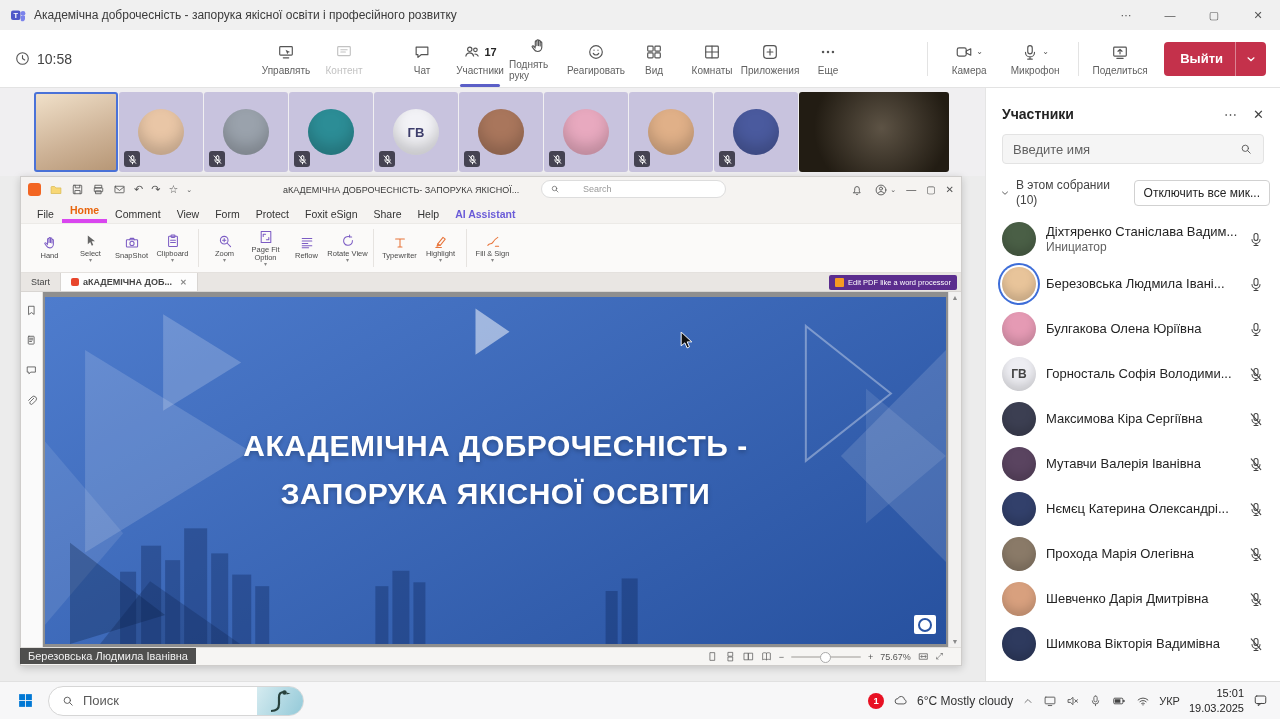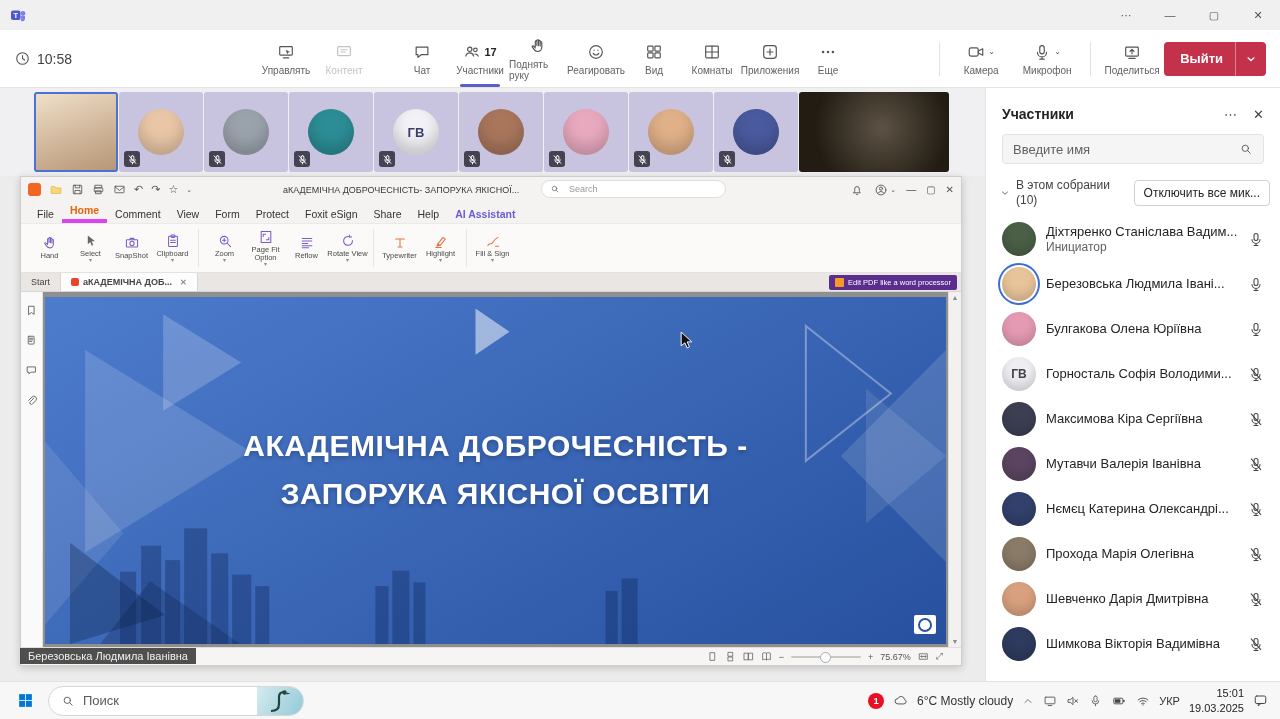--- a/index.html
+++ b/index.html
@@ -16,40 +16,40 @@
 .tspacer{flex:0 0 185px}
 .tbtn{width:58px;height:58px;display:flex;flex-direction:column;align-items:center;justify-content:center;gap:3px;font-size:10px;color:#616161;position:relative;cursor:pointer;flex:0 0 auto}
 .tbtn .irow{display:flex;align-items:center;gap:3px;height:20px}
 .badge10{font-size:11px;font-weight:bold;color:#242424}
 .tbtn.active::after{content:"";position:absolute;left:9px;right:9px;bottom:1px;height:3px;border-radius:2px;background:var(--accent)}
 .tbtn.disabled{color:#c2c2c2}
 .tbtn.disabled .ic{stroke:#c2c2c2}
 .gapR{margin-right:20px}
 .vdiv{width:1px;height:34px;background:#e3e3e3;margin:0 9px;flex:0 0 auto}
 .pushR{margin-left:auto}
-.leave{height:34px;background:var(--leave);border-radius:4px;display:flex;align-items:center;color:#fff;font-size:13px;padding-left:16px;cursor:pointer;flex:0 0 auto}
+.leave{margin-left:12px;height:34px;background:var(--leave);border-radius:4px;display:flex;align-items:center;color:#fff;font-size:13px;padding-left:16px;cursor:pointer;flex:0 0 auto}
 .leave .lbl{padding-right:12px;font-weight:bold}
 .leave .ldiv{width:1px;align-self:stretch;background:rgba(255,255,255,.4)}
 .leave .chev{padding:0 9px;display:flex}
 
 .mainbg{position:absolute;top:88px;left:0;width:985px;height:593px;background:#ececec}
 .strip{position:absolute;top:88px;left:0;width:985px;height:88px;background:#f0eff1;display:flex;align-items:center;padding-left:34px}
 .tile{width:84px;height:80px;background:var(--tile);border-radius:3px;margin-right:1px;position:relative;display:flex;align-items:center;justify-content:center;flex:0 0 auto;cursor:pointer}
 .t-avatar{width:46px;height:46px;border-radius:50%;display:flex;align-items:center;justify-content:center;font-size:13px;font-weight:bold;color:#3d3d6b;box-shadow:inset 0 -9px 14px rgba(0,0,0,.18)}
 .tile.video{background:linear-gradient(160deg,#f0e0c9,#cdb296 60%,#b79776);border:2px solid #4a72d8}
 .tile.large{width:150px;background:radial-gradient(circle at 55% 45%,#5d5345,#221c13 72%)}
 .t-mic{position:absolute;left:5px;bottom:5px;width:16px;height:16px;border-radius:3px;background:rgba(32,31,42,.78);display:none;align-items:center;justify-content:center}
 .t-mic.muted{display:flex}
 
 .foxit{position:absolute;top:176px;left:20px;width:942px;height:490px;background:#f5f3f1;border:1px solid #cfcdcb;display:flex;flex-direction:column;box-shadow:0 2px 8px rgba(0,0,0,.18)}
 .qat{height:25px;display:flex;align-items:center;padding:0 7px;gap:8px;position:relative}
 .qat-pdf{width:13px;height:13px;background:var(--foxit-orange);border-radius:3px;flex:0 0 auto}
 .qgl{font-size:11px;color:#555;line-height:1;cursor:pointer}
 .qat-title{position:absolute;left:262px;top:0;height:100%;display:flex;align-items:center;font-size:9px;color:#3a3a3a;white-space:nowrap}
-.qat-search{position:absolute;left:520px;top:3px;width:185px;height:18px;background:#fff;border:1px solid #ddd;border-radius:9px;display:flex;align-items:center;padding:0 8px;gap:9px;font-size:9px;color:#9a9a9a;cursor:text}
+.qat-search{position:absolute;left:520px;top:3px;width:185px;height:18px;background:#fff;border:1px solid #ddd;border-radius:9px;display:flex;align-items:center;padding:0 8px;gap:23px;font-size:9px;color:#9a9a9a;cursor:text}
 .qat-right{margin-left:auto;display:flex;align-items:center;gap:10px;color:#555;font-size:10px}
 .menubar{height:21px;display:flex;align-items:flex-end;padding:0 8px}
 .mtab{font-size:10.5px;color:#333;padding:3px 8px;cursor:pointer;white-space:nowrap}
 .mtab.active{color:#e8640c;border-bottom:4px solid #d946ef;font-weight:bold}
 .mtab.accent{color:#6a5bd8;font-weight:bold}
 .ribbon{height:50px;background:#fbfaf9;border-top:1px solid #eceae7;border-bottom:1px solid #e4e1de;display:flex;align-items:center;padding:0 8px}
 .tool{width:41px;display:flex;flex-direction:column;align-items:center;gap:1px;font-size:7.5px;color:#4a4a4a;text-align:center;line-height:1.1;cursor:pointer;flex:0 0 auto}
 .tool .ic{stroke:#7c5cc4}
 .tool.orange .ic{stroke:#e8743a}
 .tool .caret{font-size:6px;color:#888;line-height:.6}
@@ -125,20 +125,21 @@
 
 <div class="titlebar">
   <span style="display:flex">
     <svg width="16" height="16" viewBox="0 0 16 16">
         <rect x="1" y="3.5" width="9.5" height="9.5" rx="2" fill="#5059c9"></rect>
         <text x="5.8" y="11" font-size="7.5" font-weight="bold" fill="#fff" text-anchor="middle" font-family="Liberation Sans">T</text>
         <circle cx="13" cy="6.5" r="2.4" fill="#7b83eb"></circle>
         <path d="M10.8 9h4.2v3a2.4 2.4 0 0 1-4.2 1.5z" fill="#7b83eb"></path>
       </svg>
   </span>
+  <span class="title-text">Академічна доброчесність - запорука якісної освіти і професійного розвитку</span>
   <div class="win-controls">
     <span class="win-btn">⋯</span>
     <span class="win-btn">—</span>
     <span class="win-btn">▢</span>
     <span class="win-btn">✕</span>
   </div>
 </div>
 
 <div class="mtoolbar">
   <div class="timer">

